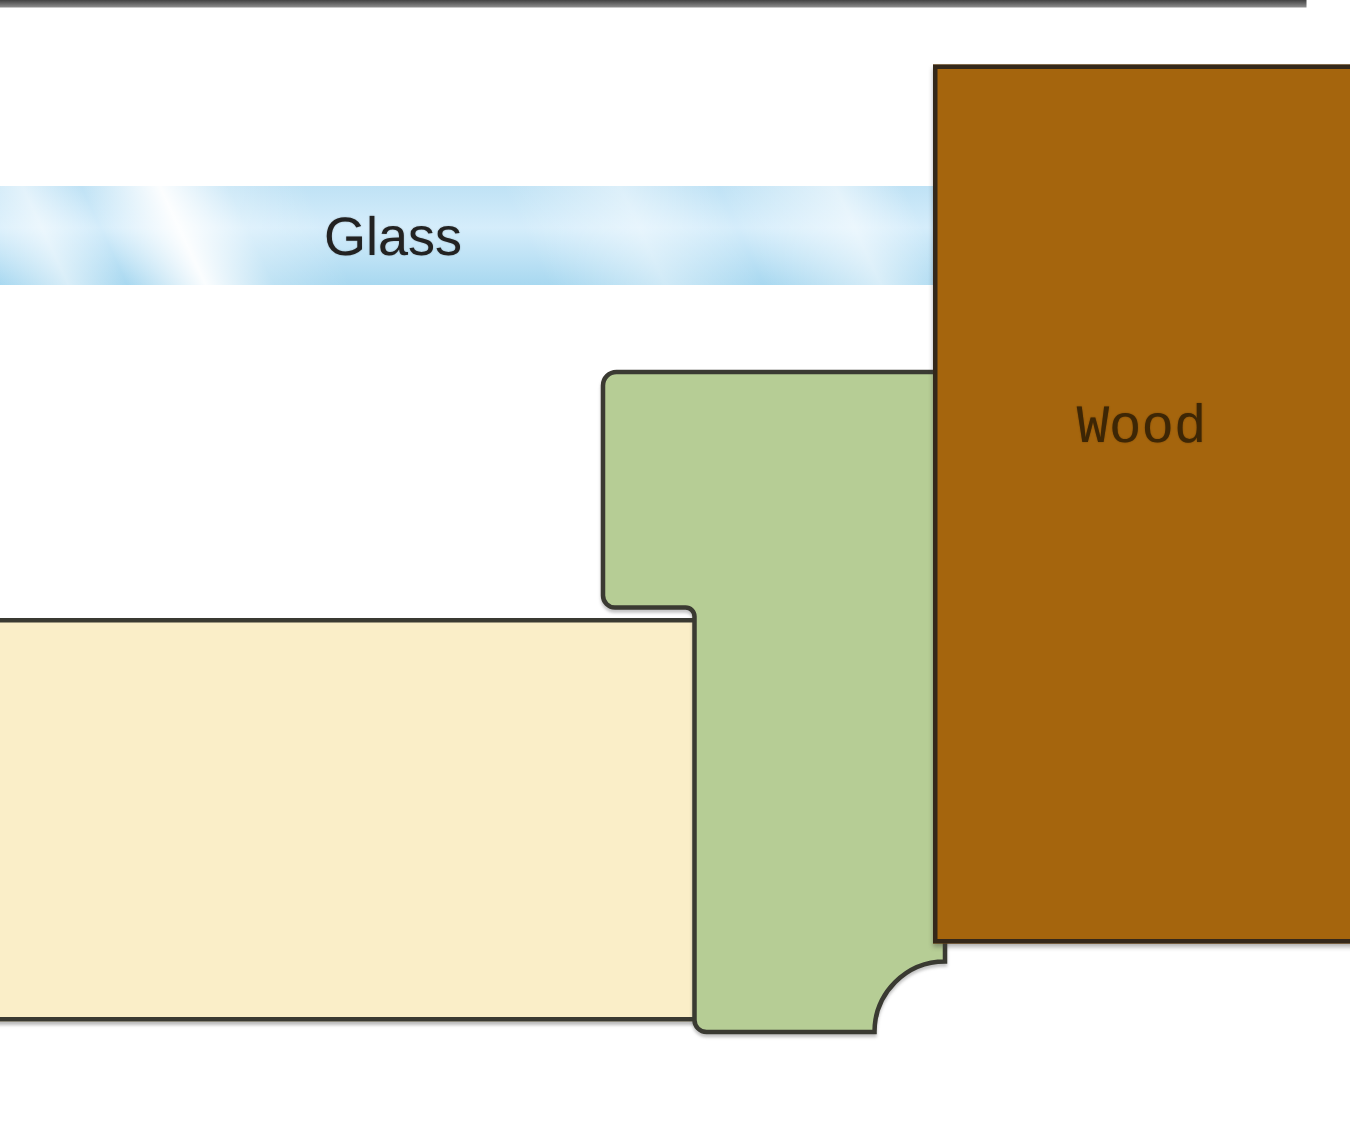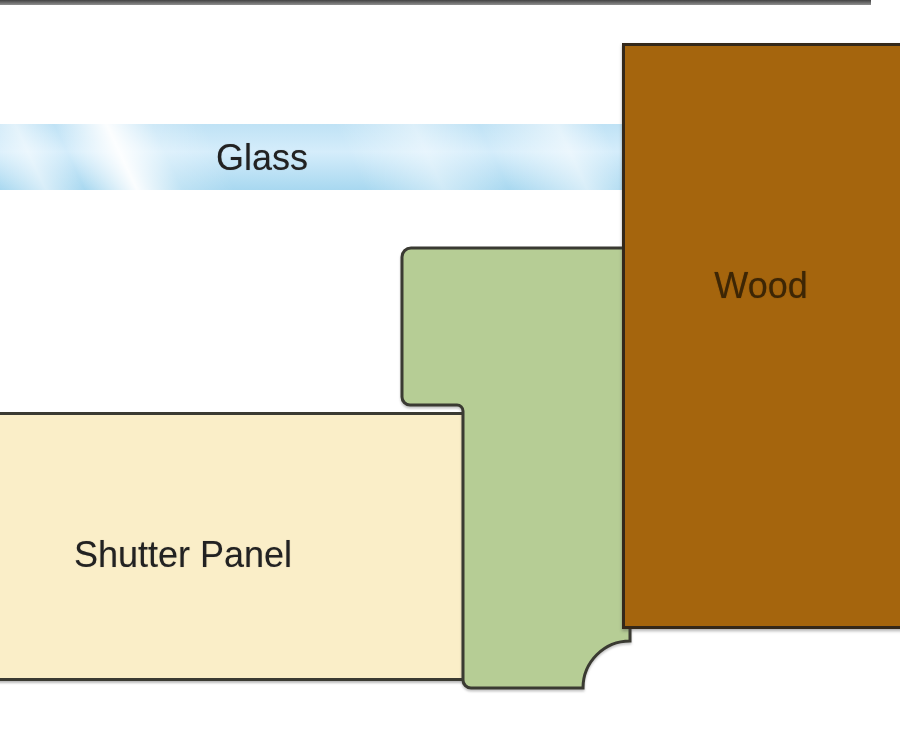--- a/index.html
+++ b/index.html
@@ -54,21 +54,21 @@
     text-shadow:0 0 1px rgba(40,40,40,.35);
   }
   .label-glass{left:262px;top:158px;}
   .label-lframe{left:508px;top:326px;}
   .label-shutter{left:183px;top:555px;}
   .label-wood{
     left:761px;top:285px;text-align:center;white-space:normal;
     line-height:57px;color:var(--wood-label);
     text-shadow:0 0 1px rgba(40,20,0,.45);
   }
-  .label-wood span{display:block;}
+  .label-wood span{display:block;font-family:Liberation Mono, monospace;}
 </style>
 </head>
 <body>
 
 <div class="stage">
 
   <div class="topbar"></div>
 
   <div class="glass"></div>
 
@@ -87,19 +87,18 @@
          L 402 257
          A 9 9 0 0 1 411 248
          Z"></path>
   </svg>
 
   <div class="wood"></div>
 
   <div class="label label-glass">Glass</div>
 
 
-  <div class="label label-shutter">Shutter Panel</div>
 
   <div class="label label-wood">
     <span>Wood</span>
   </div>
 
 </div>
 
 </body></html>

